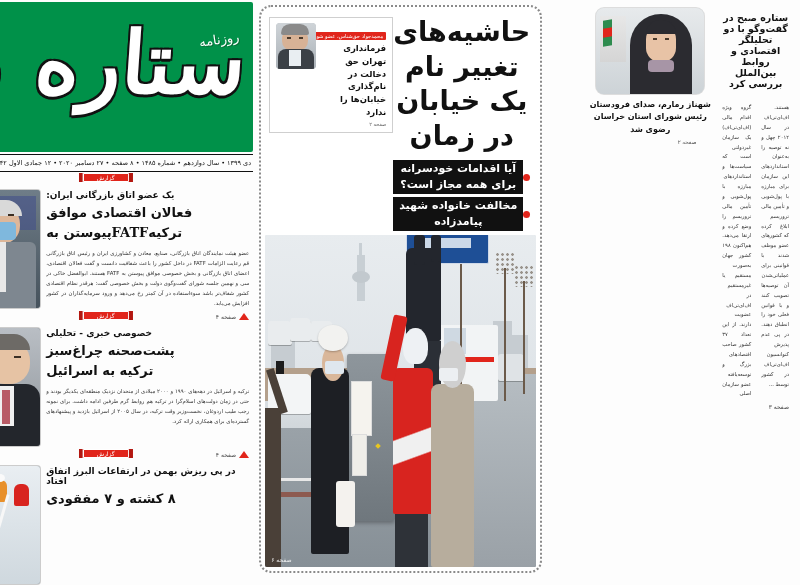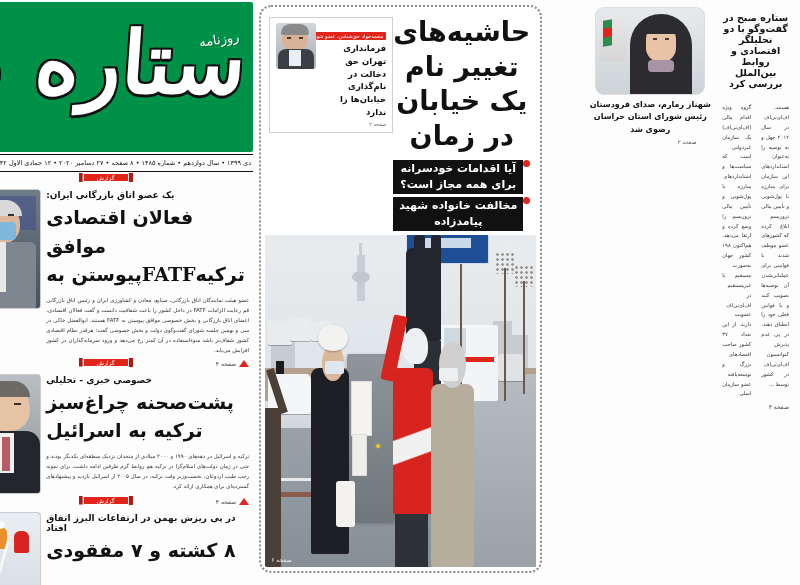--- a/index.html
+++ b/index.html
@@ -99,21 +99,21 @@
     padding:4px 6px 2px 6px;
     box-sizing:border-box;
     position:relative;
     gap:6px;
   }
   .lart-text{flex:1 1 auto;min-width:0;text-align:left;}
   .lart-kicker{
     font-size:9px;color:#111;text-align:left;margin-bottom:3px;font-weight:bold;
   }
   .lart-head{
-    font-size:19px;font-weight:bold;color:#111;line-height:1.5;
+    font-size:13px;font-weight:bold;color:#111;line-height:1.5;
     text-align:left;
     font-family:"DejaVu Sans","Liberation Sans",sans-serif;
   }
   .lart-head .en{font-family:"DejaVu Serif","Liberation Serif",serif;}
   .lart-body{
     margin-top:6px;
     font-size:5.4px;line-height:1.85;color:#333;text-align:justify;
     direction:rtl;
   }
   .lart-photo{
@@ -210,21 +210,21 @@
   }
   .feat-headwrap{flex:1 1 auto;text-align:center;}
   .feat-head{
     font-size:27px;font-weight:bold;color:#111;line-height:1.28;
   }
   .feat-bullets{
     margin-top:7px;
     display:flex;flex-direction:column;align-items:center;gap:3px;
   }
   .bullet{
-    display:flex;flex-direction:row;align-items:flex-start;
+    display:flex;flex-direction:row;align-items:center;
   }
   .bullet .dot{
     width:7px;height:7px;border-radius:50%;background:#e1251b;flex:0 0 7px;
   }
   .bullet .txt{
     background:#111;color:#fff;font-size:11px;font-weight:bold;
     padding:1px 5px;line-height:1.45;
   }
   .feat-side{
     flex:0 0 124px;width:124px;

